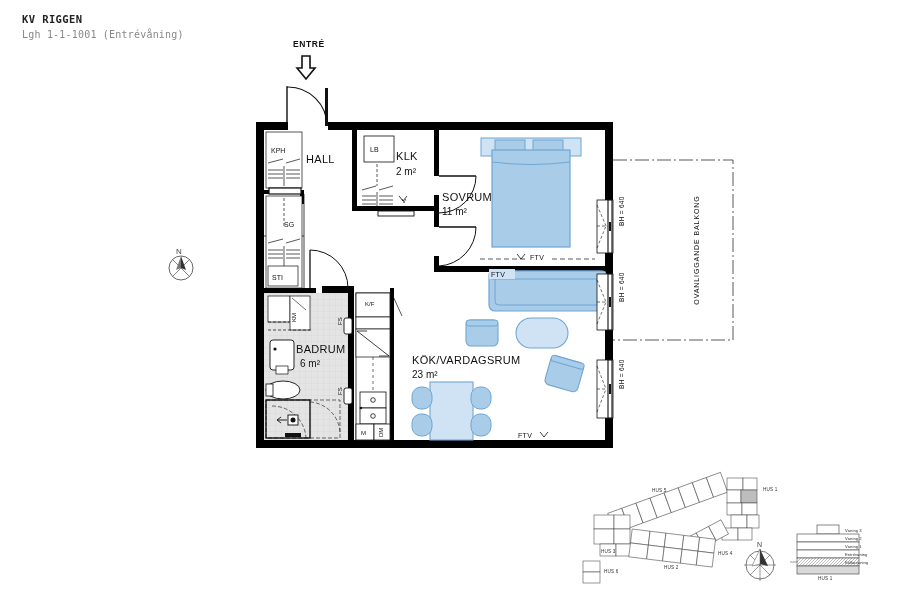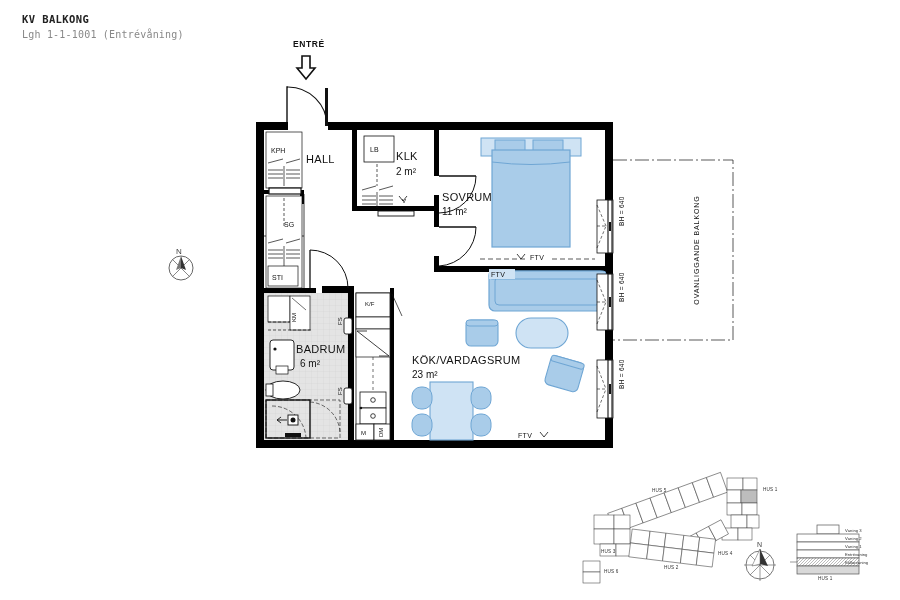--- a/index.html
+++ b/index.html
@@ -60,21 +60,21 @@
   .ftv-txt { font-size: 7px; fill: #111; font-family: "Liberation Sans", sans-serif; letter-spacing: 0.3px;}
   .site-txt { font-size: 4.6px; fill: #333; font-family: "Liberation Sans", sans-serif; letter-spacing: 0.2px;}
   .legend-txt { font-size: 4.2px; fill: #333; font-family: "Liberation Sans", sans-serif;}
   .compass-n { font-size: 8px; fill: #444; font-family: "Liberation Sans", sans-serif;}
   .compass-n-s { font-size: 7px; fill: #444; font-family: "Liberation Sans", sans-serif;}
 </style>
 </head>
 <body>
 
 <div class="titleblock">
-  <div class="title-main">KV BALKONG</div>
+  <div class="title-main">KV RIGGEN</div>
   <div class="title-sub">Lgh 1-1-1001 (Entrévåning)</div>
 </div>
 
 <div class="plan-stage">
 <svg class="plan" width="900" height="600" viewBox="0 0 900 600" xmlns="http://www.w3.org/2000/svg">
 
   <defs>
     <pattern id="tilepat" width="6" height="6" patternUnits="userSpaceOnUse">
       <rect width="6" height="6" fill="#e4e4e4"></rect>
       <path d="M6 0 L6 6 M0 6 L6 6" stroke="#cfcfcf" stroke-width="0.5"></path>

